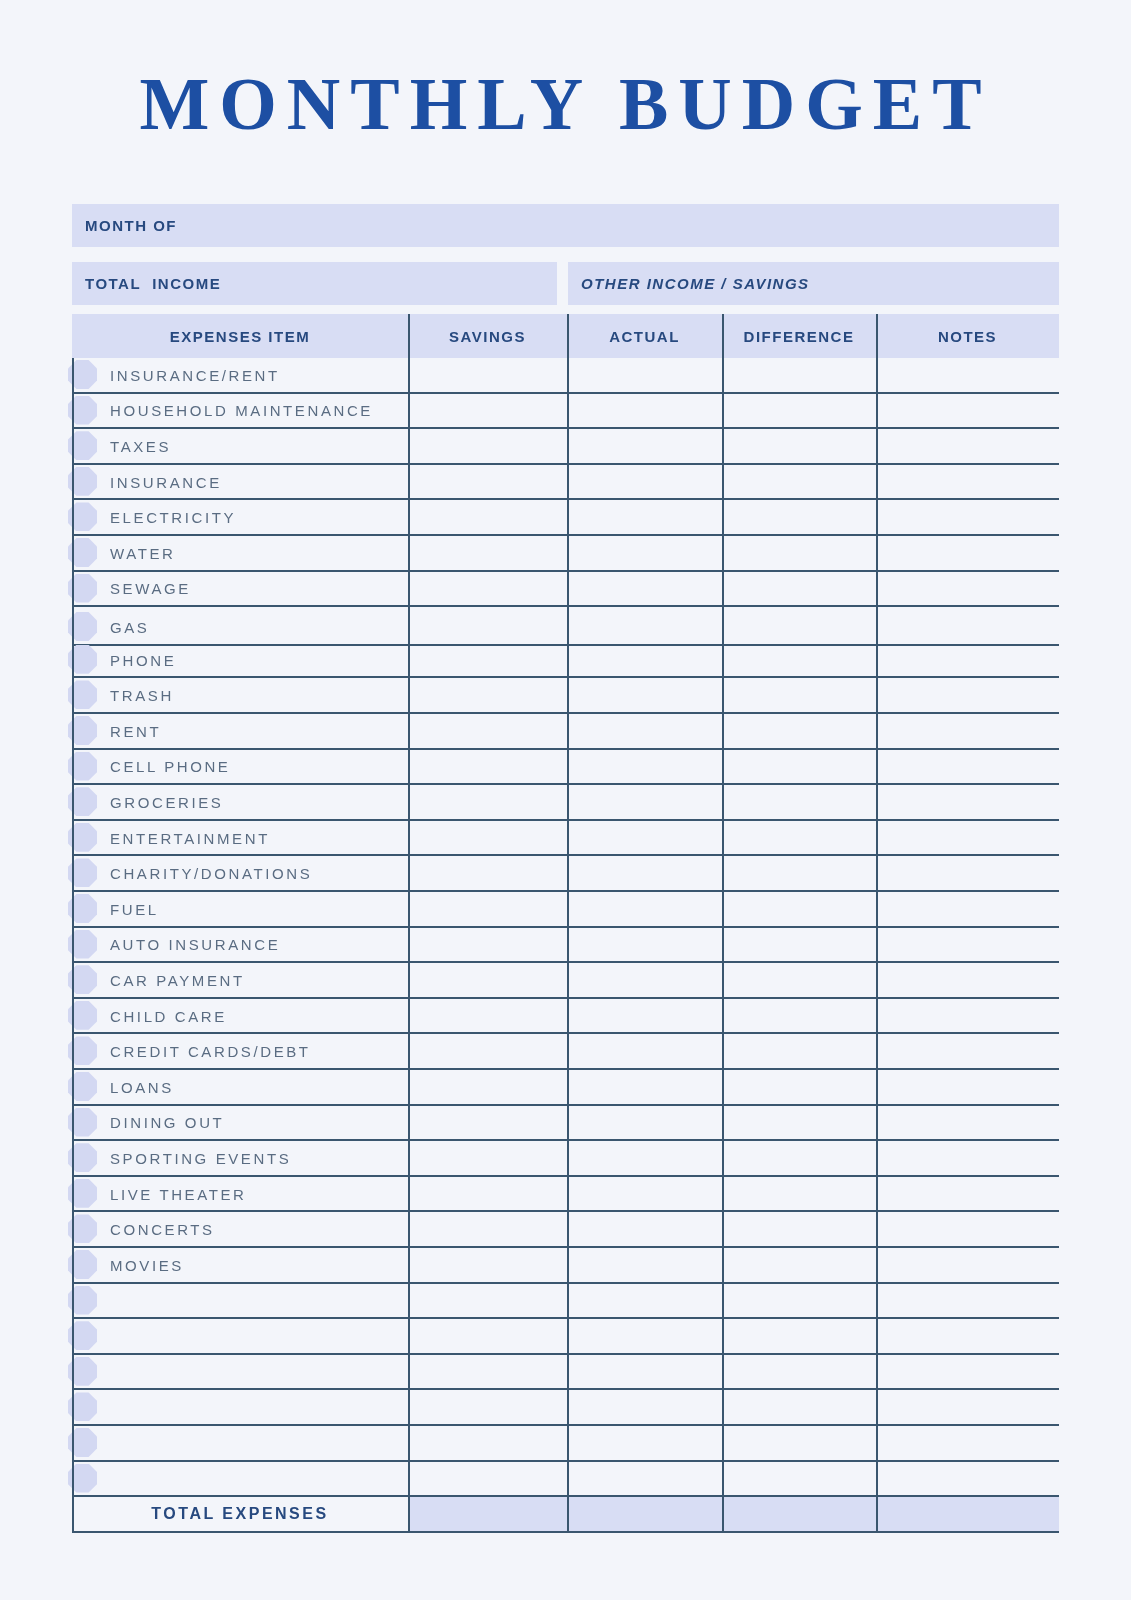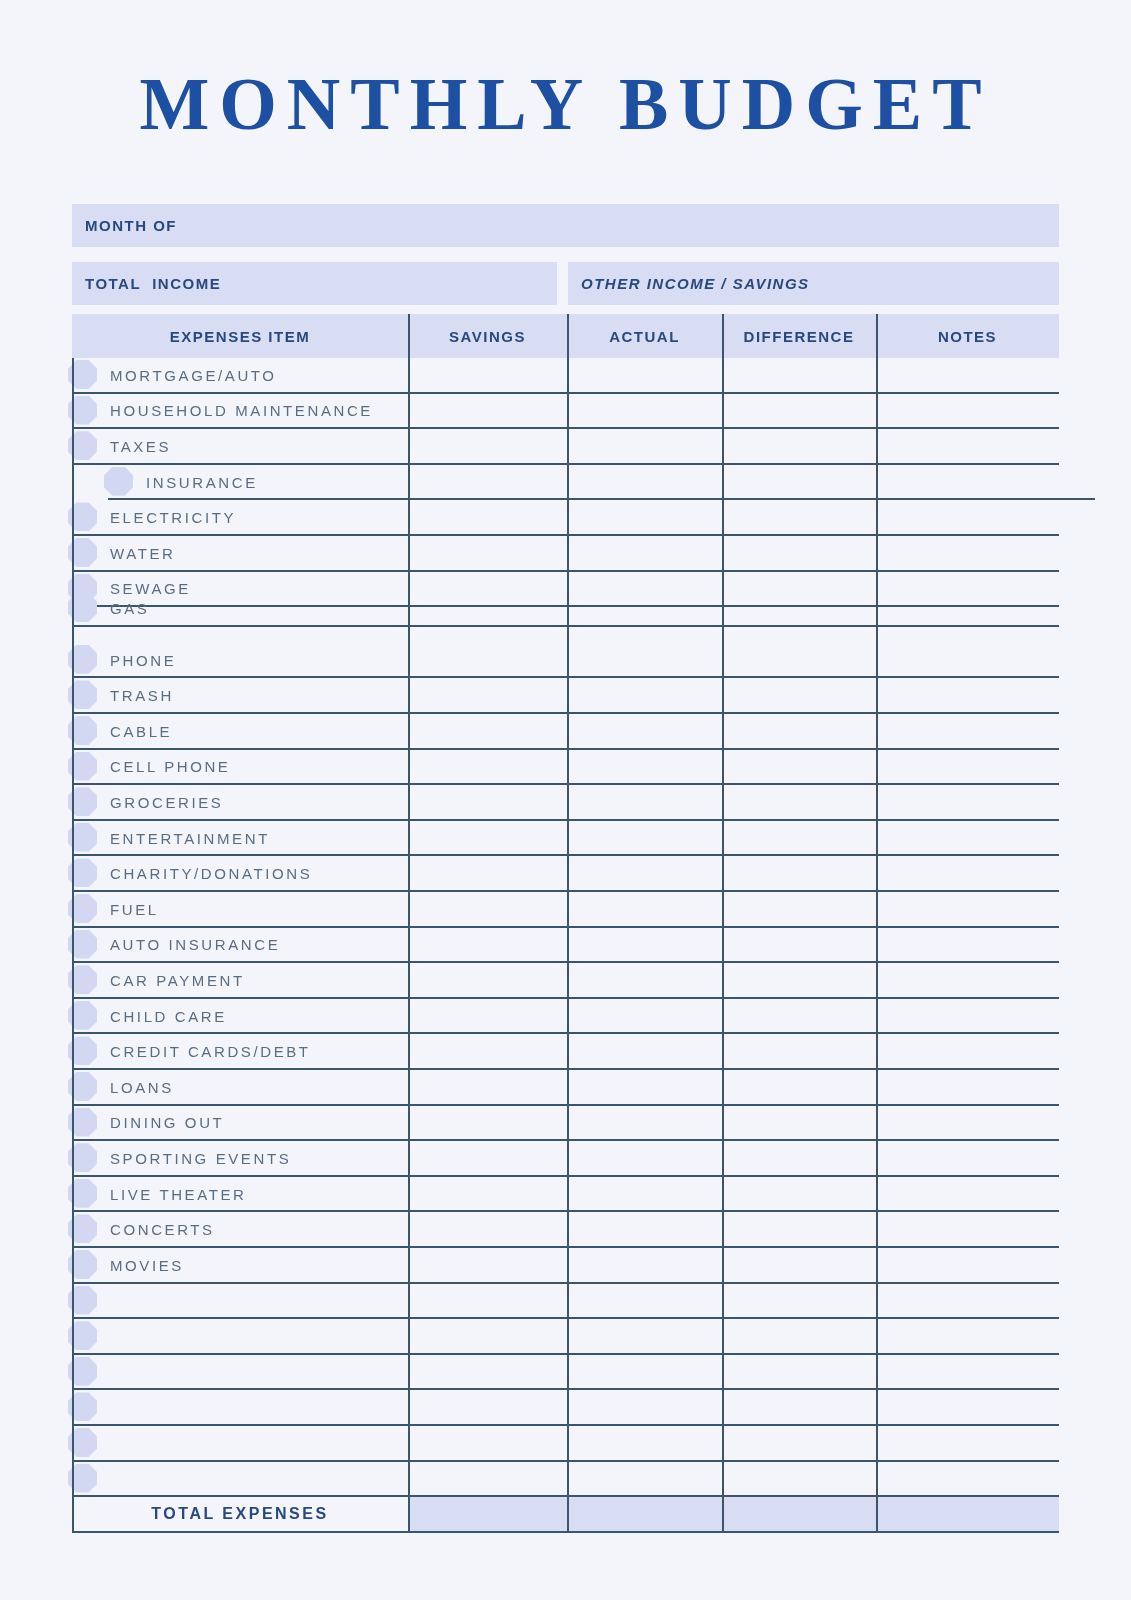--- a/index.html
+++ b/index.html
@@ -95,61 +95,61 @@
       <div class="th">EXPENSES ITEM</div>
       <div class="th">SAVINGS</div>
       <div class="th">ACTUAL</div>
       <div class="th">DIFFERENCE</div>
       <div class="th">NOTES</div>
     </div>
 
     <div id="rows">
         <div class="row" style="top: 0px;">
           <span class="bullet"></span>
-          <span class="item-label">MORTGAGE/AUTO</span>
+          <span class="item-label">INSURANCE/RENT</span>
         </div>
         <div class="row" style="top: 35.6px;">
           <span class="bullet"></span>
           <span class="item-label">HOUSEHOLD MAINTENANCE</span>
         </div>
         <div class="row" style="top: 71.2px;">
           <span class="bullet"></span>
           <span class="item-label">TAXES</span>
         </div>
-        <div class="row" style="top: 106.8px; margin-left: 36px;">
+        <div class="row" style="top: 106.8px;">
           <span class="bullet"></span>
           <span class="item-label">INSURANCE</span>
         </div>
         <div class="row" style="top: 142.4px;">
           <span class="bullet"></span>
           <span class="item-label">ELECTRICITY</span>
         </div>
         <div class="row" style="top: 178px;">
           <span class="bullet"></span>
           <span class="item-label">WATER</span>
         </div>
         <div class="row" style="top: 213.6px;">
           <span class="bullet"></span>
           <span class="item-label">SEWAGE</span>
         </div>
-        <div class="row" style="top: 233px;">
+        <div class="row" style="top: 252px;">
           <span class="bullet"></span>
           <span class="item-label">GAS</span>
         </div>
         <div class="row" style="top: 284.8px;">
           <span class="bullet"></span>
           <span class="item-label">PHONE</span>
         </div>
         <div class="row" style="top: 320.4px;">
           <span class="bullet"></span>
           <span class="item-label">TRASH</span>
         </div>
         <div class="row" style="top: 356px;">
           <span class="bullet"></span>
-          <span class="item-label">CABLE</span>
+          <span class="item-label">RENT</span>
         </div>
         <div class="row" style="top: 391.6px;">
           <span class="bullet"></span>
           <span class="item-label">CELL PHONE</span>
         </div>
         <div class="row" style="top: 427.2px;">
           <span class="bullet"></span>
           <span class="item-label">GROCERIES</span>
         </div>
         <div class="row" style="top: 462.8px;">

